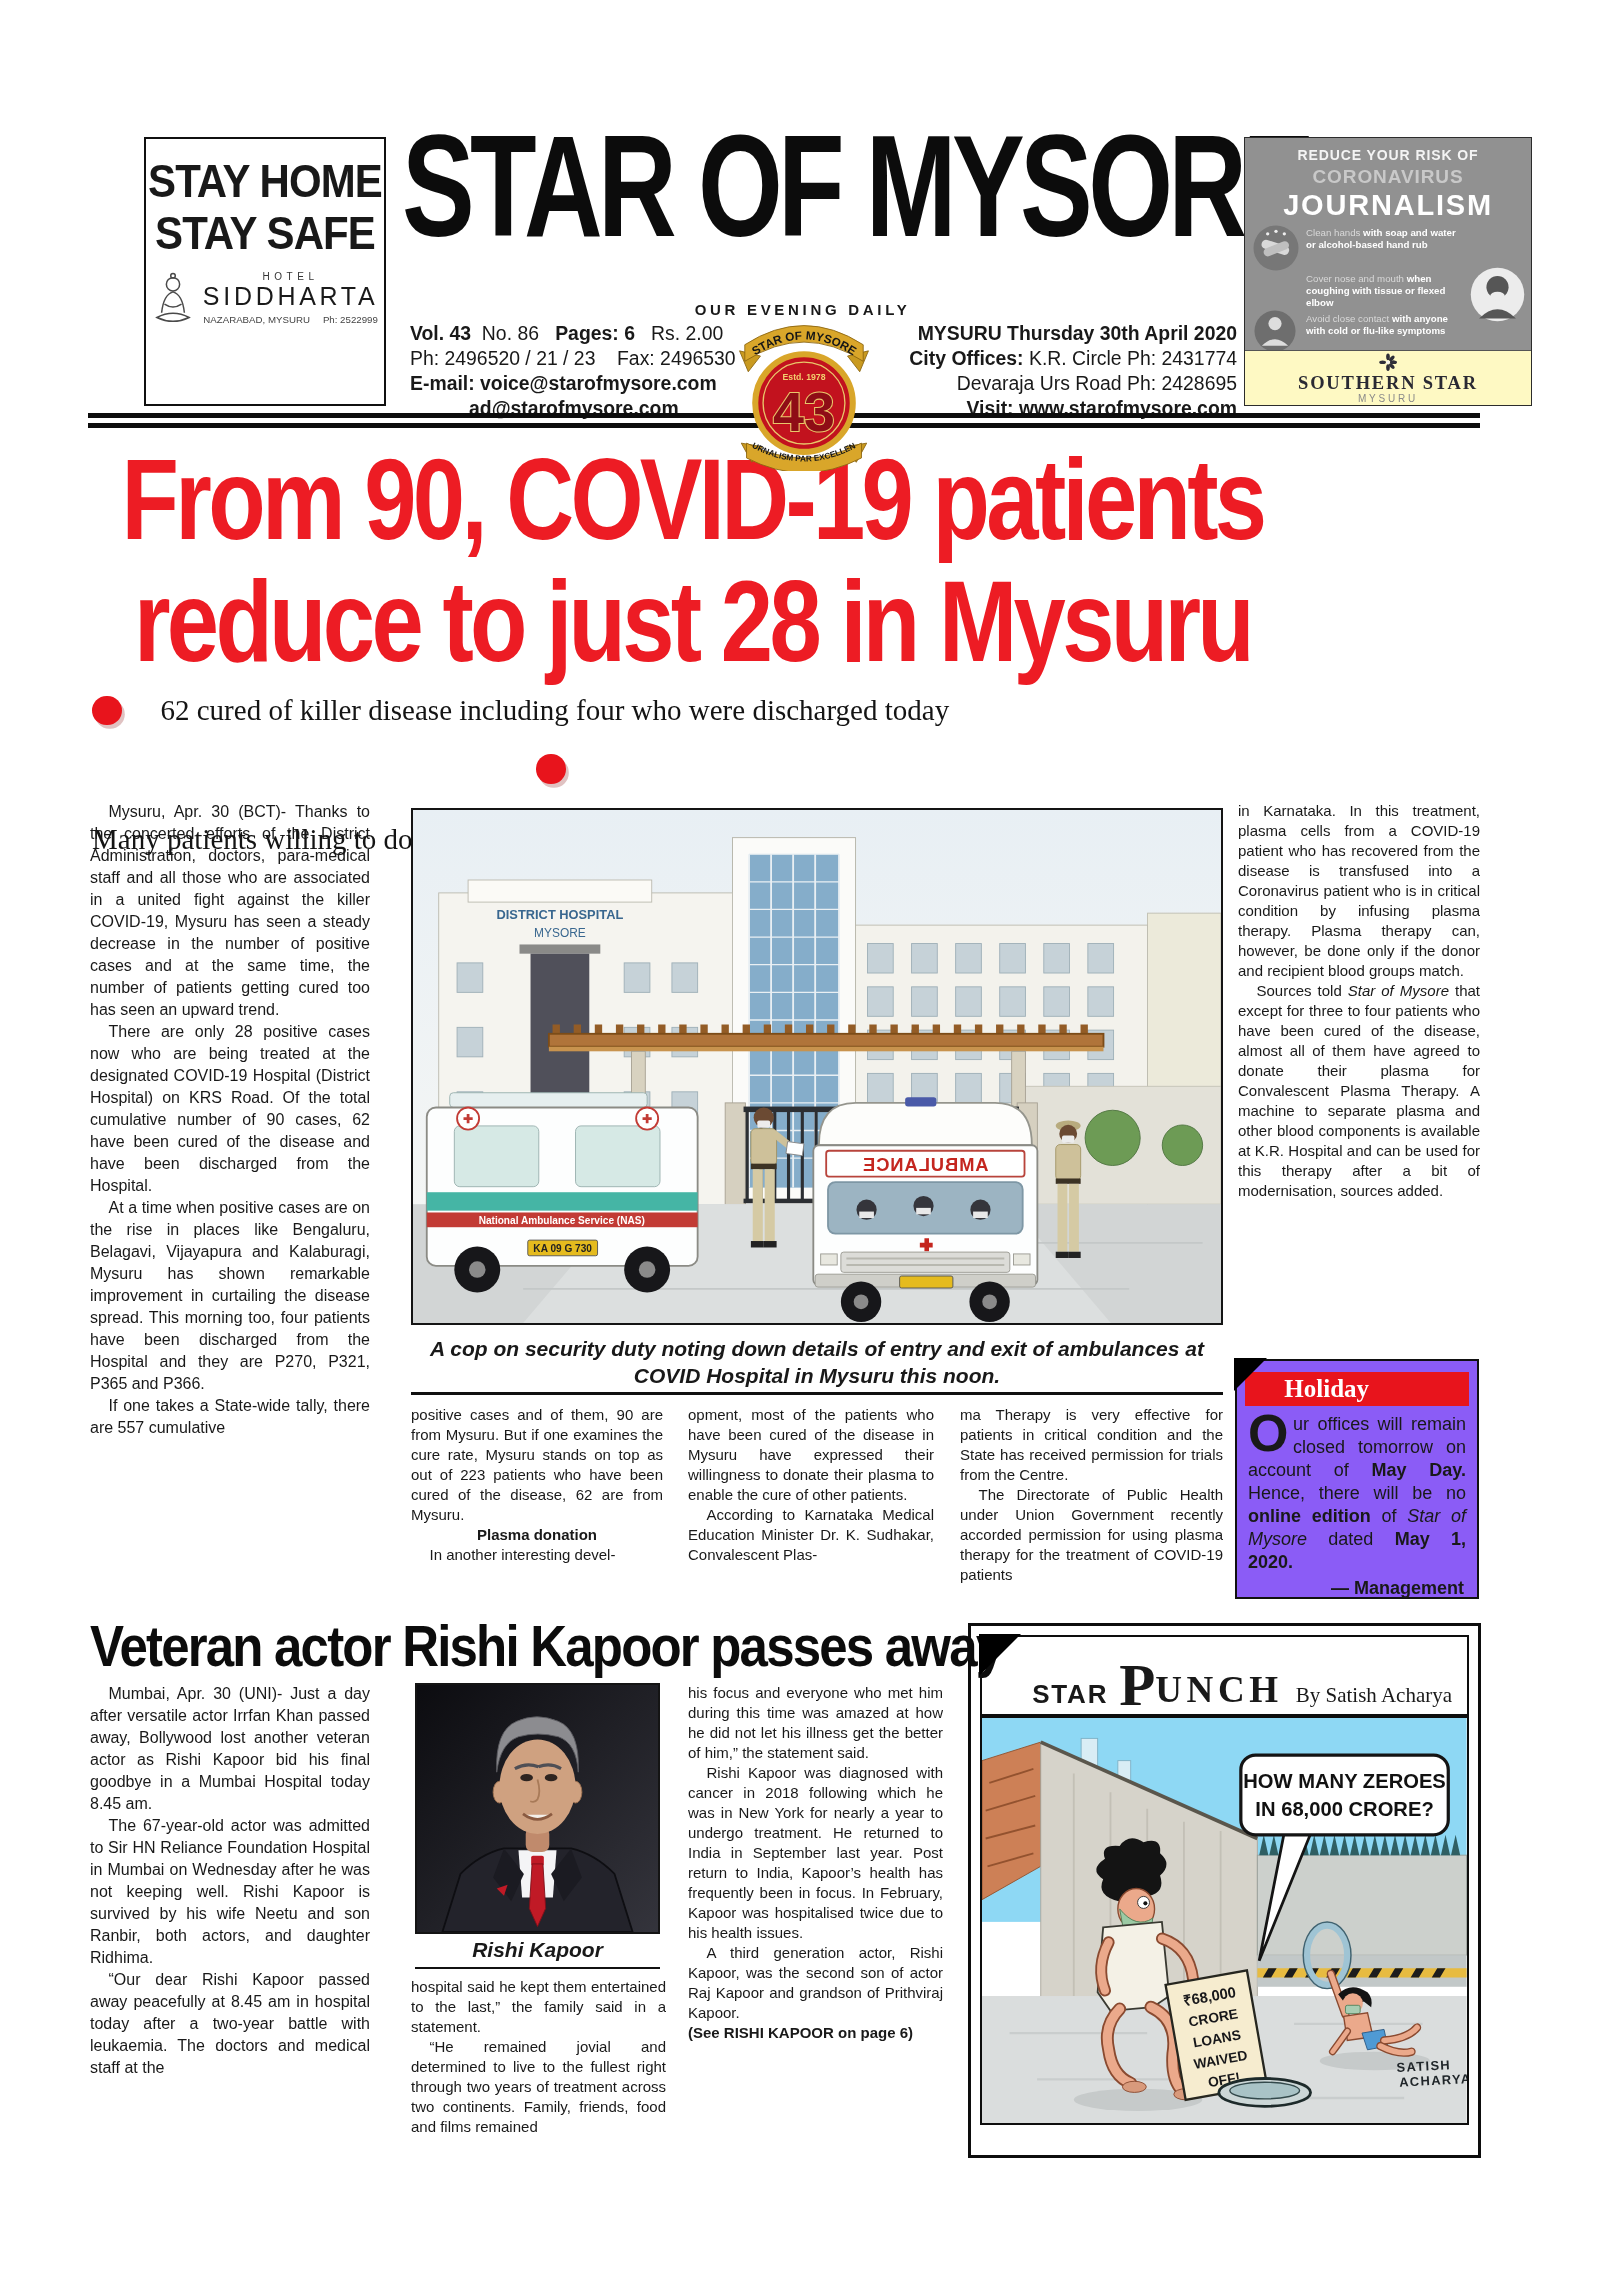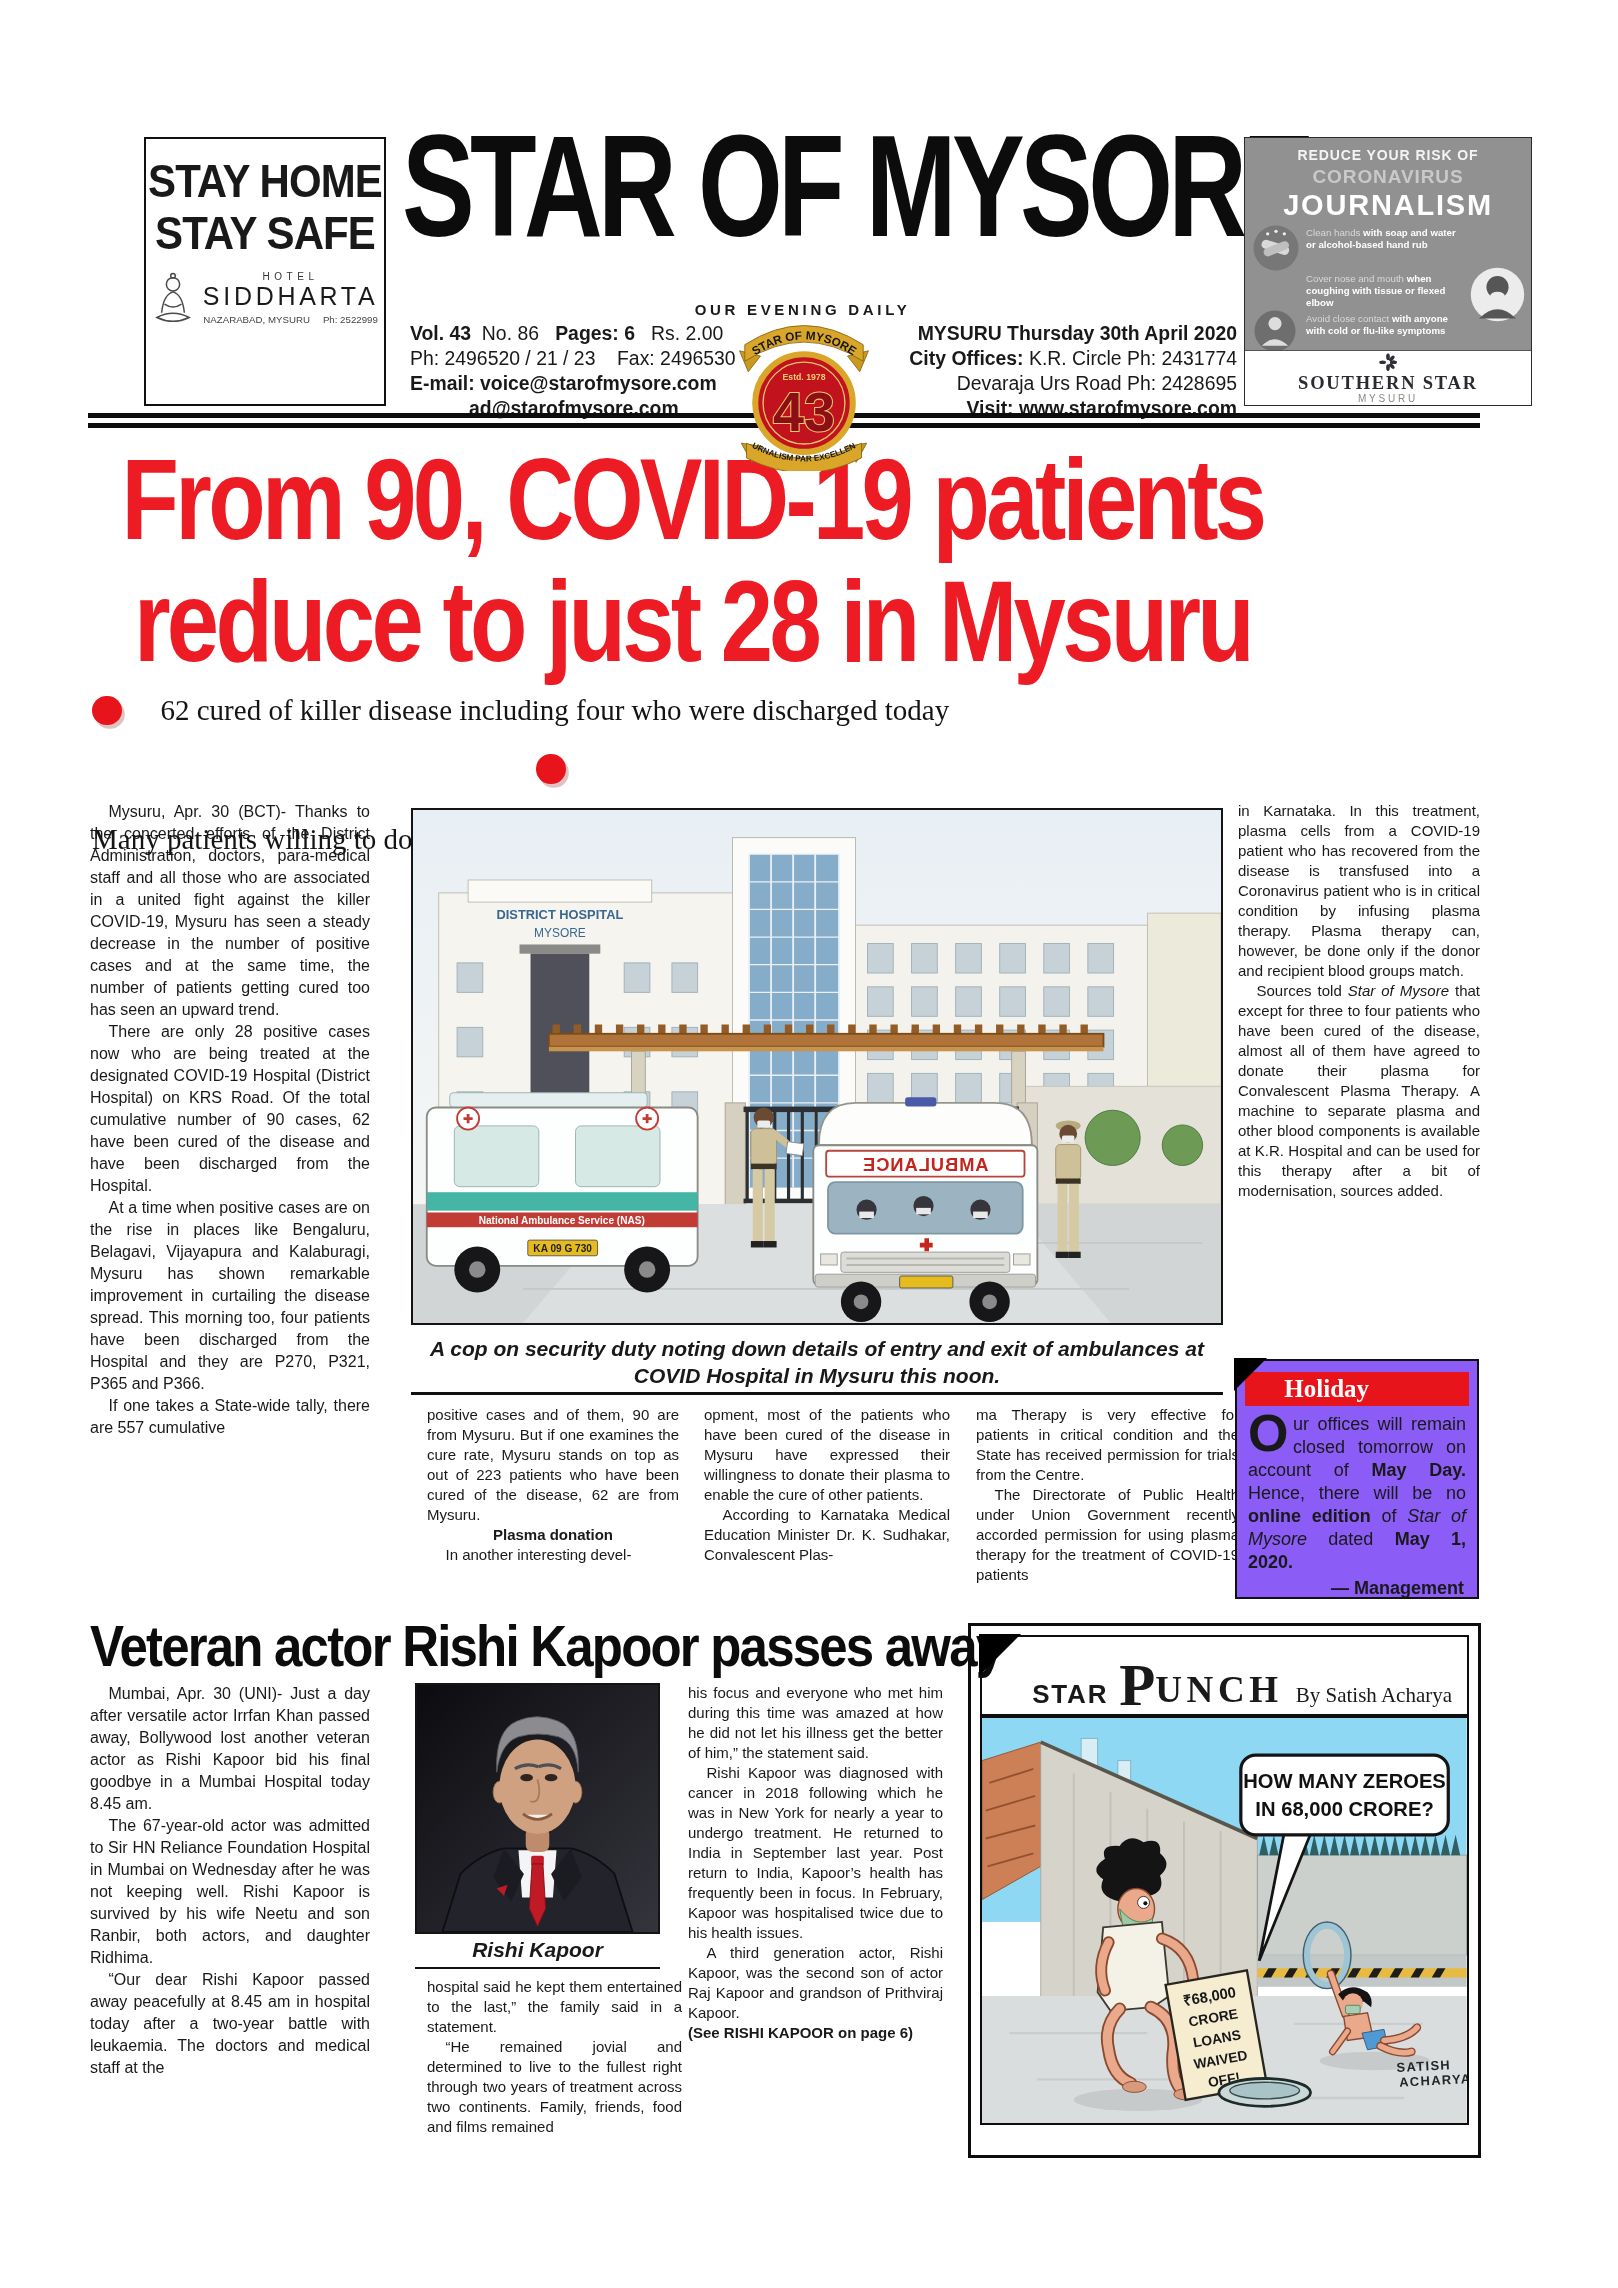--- a/index.html
+++ b/index.html
@@ -27,40 +27,40 @@
   #date-details .b{font-weight:bold;}
 
   
   #corona-ad{left:1244px;top:137px;width:288px;height:269px;background:#919191;border:1.8px solid #2c2c2c;box-sizing:border-box;overflow:hidden;}
   .ad-h1{margin-top:9.2px;text-align:center;font-size:14px;font-weight:bold;letter-spacing:0.9px;color:#f4f4f4;}
   .ad-h2{text-align:center;font-size:19px;font-weight:bold;letter-spacing:0.9px;color:#c9c9c9;line-height:28px;}
   .ad-h3{text-align:center;font-size:29px;font-weight:bold;letter-spacing:1.8px;color:#ffffff;line-height:29.5px;}
   .ad-tip{position:absolute;left:61px;width:150px;font-size:9.7px;line-height:12px;}
   .ad-tip .light{color:#d9d9d9;}
   .ad-tip .bold{color:#ffffff;font-weight:bold;}
-  #ad-band{position:absolute;left:0;bottom:0;width:100%;height:54px;background:#ffffff;border-top:0.9px solid #555;text-align:center;}
+  #ad-band{position:absolute;left:0;bottom:0;width:100%;height:54px;background:#fef9c3;border-top:0.9px solid #555;text-align:center;}
   #ad-brand{font-family:"Liberation Serif",serif;font-size:18.5px;font-weight:bold;letter-spacing:1.8px;color:#2a2a33;line-height:18.5px;}
   #ad-city{font-size:10px;letter-spacing:2.8px;color:#8a8a8a;}
 
   .bar{position:absolute;left:88px;width:1392px;height:4.6px;background:#0d0d0d;z-index:1;}
 
   
   .hl{position:absolute;left:88px;width:1209px;text-align:center;font-weight:bold;font-size:94px;
       letter-spacing:-3.7px;white-space:nowrap;transform:scaleY(1.22);transform-origin:center top;color:#ed1c24;}
   .bullet-row{position:absolute;left:92px;display:flex;align-items:center;gap:39px;}
   .dot{width:29.5px;height:29.5px;border-radius:50%;background:#e8141c;box-shadow:2.8px 3.7px 0 rgba(130,10,10,.25);flex:none;}
   .bullet-text{font-family:"Liberation Serif",serif;font-size:29px;color:#141414;white-space:nowrap;}
 
   
   .story-col{font-size:16px;line-height:22px;text-align:justify;overflow:hidden;}
   .story-col p{margin:0;text-indent:18.5px;}
   .story-col p.noindent{text-indent:0;}
   .subhead{text-align:center;font-weight:bold;text-indent:0 !important;}
   .smalltype{font-size:15px;line-height:20px;}
-  .undertype{font-size:15px;line-height:20px;margin-left:16px;}
+  .undertype{font-size:15px;line-height:20px;}
 
   #col1{left:90px;top:801px;width:280px;height:810px;}
   #photo-block{left:411px;top:808px;width:812px;height:517px;border:2.8px solid #141414;box-sizing:border-box;background:#dfe7ec;}
   #photo-caption{left:411px;top:1335px;width:812px;text-align:center;font-weight:bold;font-style:italic;font-size:21px;line-height:27px;}
   #caption-rule{left:411px;top:1392px;width:812px;height:2.8px;background:#101010;}
   #col2u{left:411px;top:1405px;width:252px;height:207px;}
   #col3u{left:688px;top:1405px;width:246px;height:207px;}
   #col4u{left:960px;top:1405px;width:263px;height:207px;}
   #col5{left:1238px;top:801px;width:242px;height:546px;}
 

